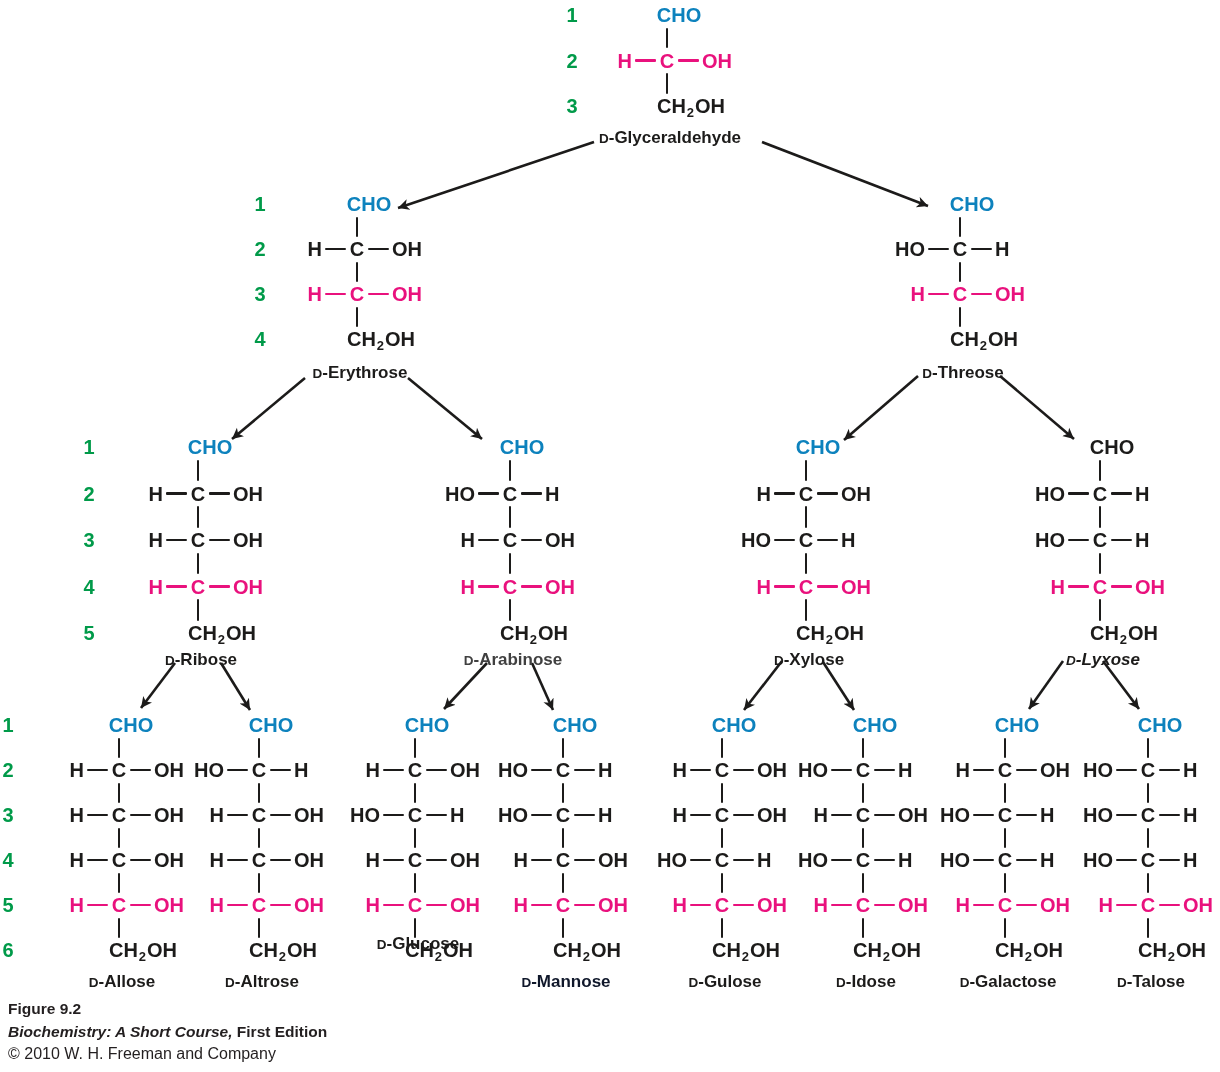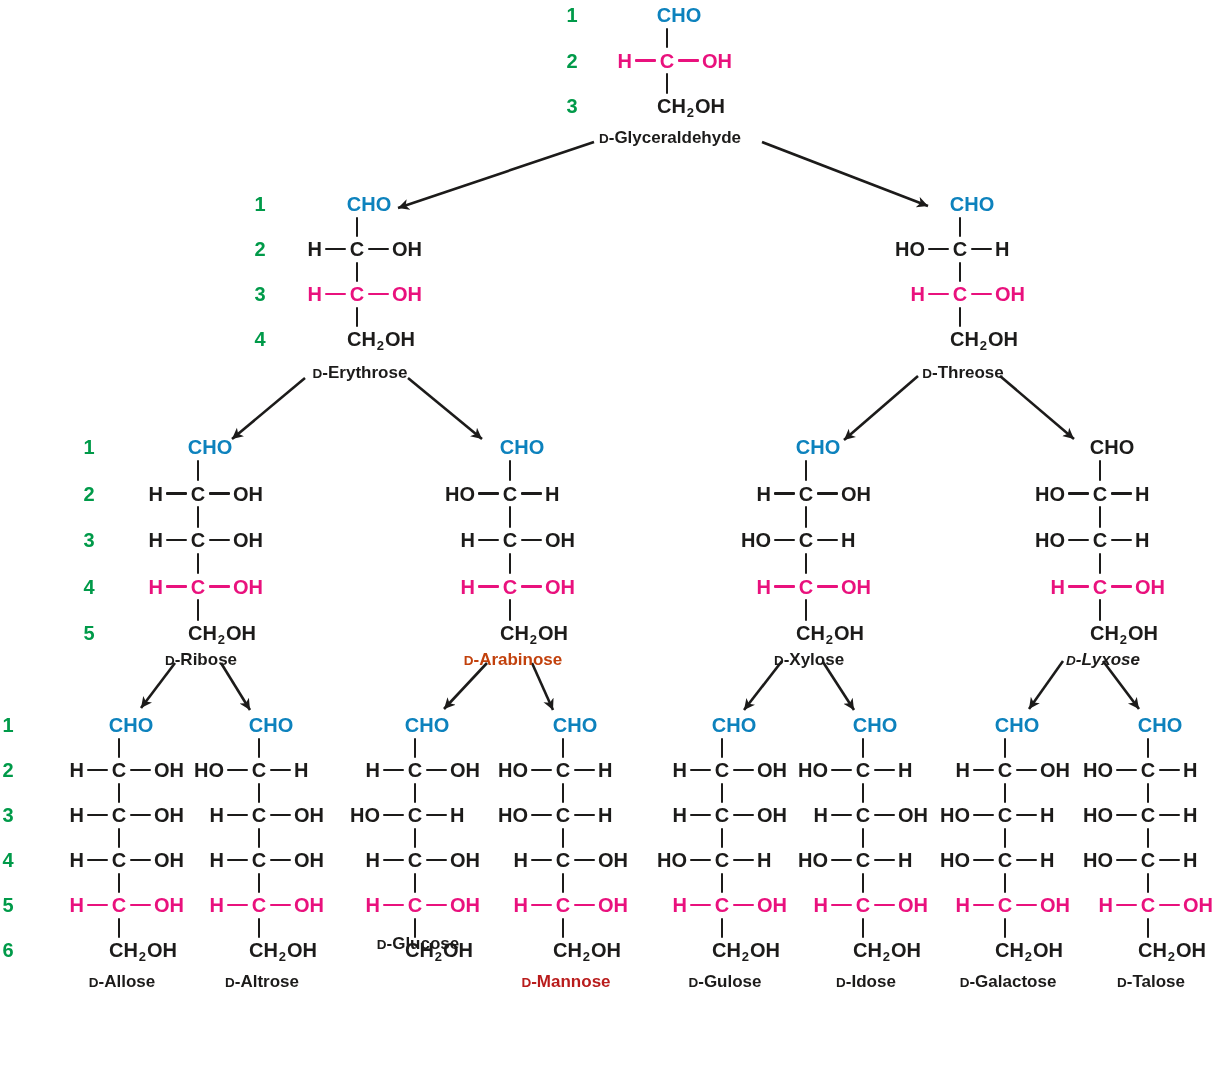--- a/index.html
+++ b/index.html
@@ -187,21 +187,21 @@
         <div class="vb" style="left: 508.75px; top: 552.5px; height: 21.5px; background: rgb(28, 27, 26);"></div>
         <div class="crow" style="left: 510px; top: 573.5px; color: rgb(233, 17, 125);">
           <span class="lbl l">H</span>
           <span class="hb"></span>
           <span class="cl">C</span>
           <span class="hb"></span>
           <span class="lbl r">OH</span>
         </div>
         <div class="vb" style="left: 508.75px; top: 599px; height: 21.5px; background: rgb(28, 27, 26);"></div>
         <div class="ch2" style="left: 534px; top: 620px; color: rgb(28, 27, 26);"><span>CH</span><span class="sub">2</span><span>OH</span></div>
-        <div class="mname" style="left: 513px; top: 644px; color: #c2410c;"><span class="dsc">D</span><span>-Arabinose</span></div>
+        <div class="mname" style="left: 513px; top: 644px; color: #404040;"><span class="dsc">D</span><span>-Arabinose</span></div>
       </div>
       <div>
         <div class="cho" style="left: 818px; top: 434px; color: rgb(13, 130, 189);">CHO</div>
         <div class="vb" style="left: 804.75px; top: 459.5px; height: 21.5px; background: rgb(28, 27, 26);"></div>
         <div class="crow" style="left: 806px; top: 480.5px; color: rgb(28, 27, 26);">
           <span class="lbl l">H</span>
           <span class="hb"></span>
           <span class="cl">C</span>
           <span class="hb"></span>
           <span class="lbl r">OH</span>
@@ -399,21 +399,21 @@
         <div class="vb" style="left: 561.75px; top: 872.5px; height: 20px; background: rgb(28, 27, 26);"></div>
         <div class="crow" style="left: 563px; top: 892px; color: rgb(233, 17, 125);">
           <span class="lbl l">H</span>
           <span class="hb"></span>
           <span class="cl">C</span>
           <span class="hb"></span>
           <span class="lbl r">OH</span>
         </div>
         <div class="vb" style="left: 561.75px; top: 917.5px; height: 20px; background: rgb(28, 27, 26);"></div>
         <div class="ch2" style="left: 587px; top: 937px; color: rgb(28, 27, 26);"><span>CH</span><span class="sub">2</span><span>OH</span></div>
-        <div class="mname" style="left: 566px; top: 966px; color: #b91c1c;"><span class="dsc">D</span><span>-Mannose</span></div>
+        <div class="mname" style="left: 566px; top: 966px; color: #0f172a;"><span class="dsc">D</span><span>-Mannose</span></div>
       </div>
       <div>
         <div class="cho" style="left: 734px; top: 712px; color: rgb(13, 130, 189);">CHO</div>
         <div class="vb" style="left: 720.75px; top: 737.5px; height: 20px; background: rgb(28, 27, 26);"></div>
         <div class="crow" style="left: 722px; top: 757px; color: rgb(28, 27, 26);">
           <span class="lbl l">H</span>
           <span class="hb"></span>
           <span class="cl">C</span>
           <span class="hb"></span>
           <span class="lbl r">OH</span>
@@ -556,14 +556,17 @@
           <span class="hb"></span>
           <span class="lbl r">OH</span>
         </div>
         <div class="vb" style="left: 1146.75px; top: 917.5px; height: 20px; background: rgb(28, 27, 26);"></div>
         <div class="ch2" style="left: 1172px; top: 937px; color: rgb(28, 27, 26);"><span>CH</span><span class="sub">2</span><span>OH</span></div>
         <div class="mname" style="left: 1151px; top: 966px; color: rgb(28, 27, 26);"><span class="dsc">D</span><span>-Talose</span></div>
       </div>
     </div>
 
   <div class="footer">
+    <div class="f1">Figure 9.2</div>
+    <div class="f2"><span class="it">Biochemistry: A Short Course,</span><span> First Edition</span></div>
+    <div class="f3">© 2010 W. H. Freeman and Company</div>
   </div>
 </div>
 
 </body></html>

